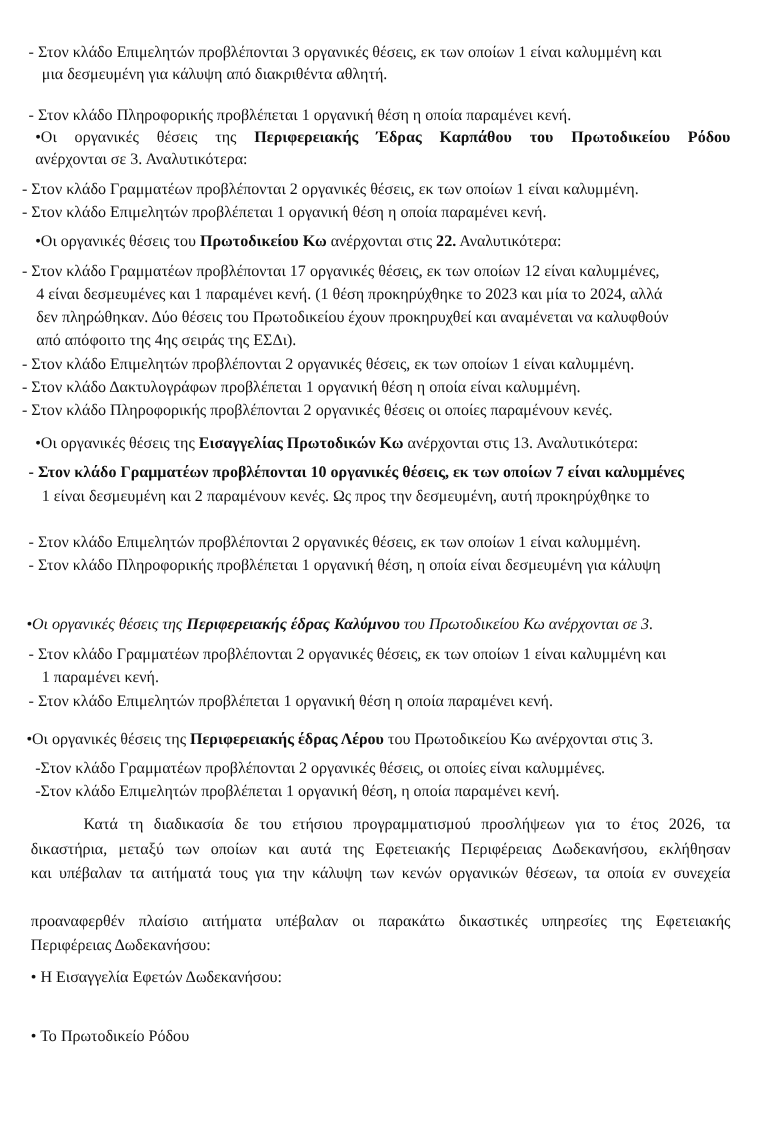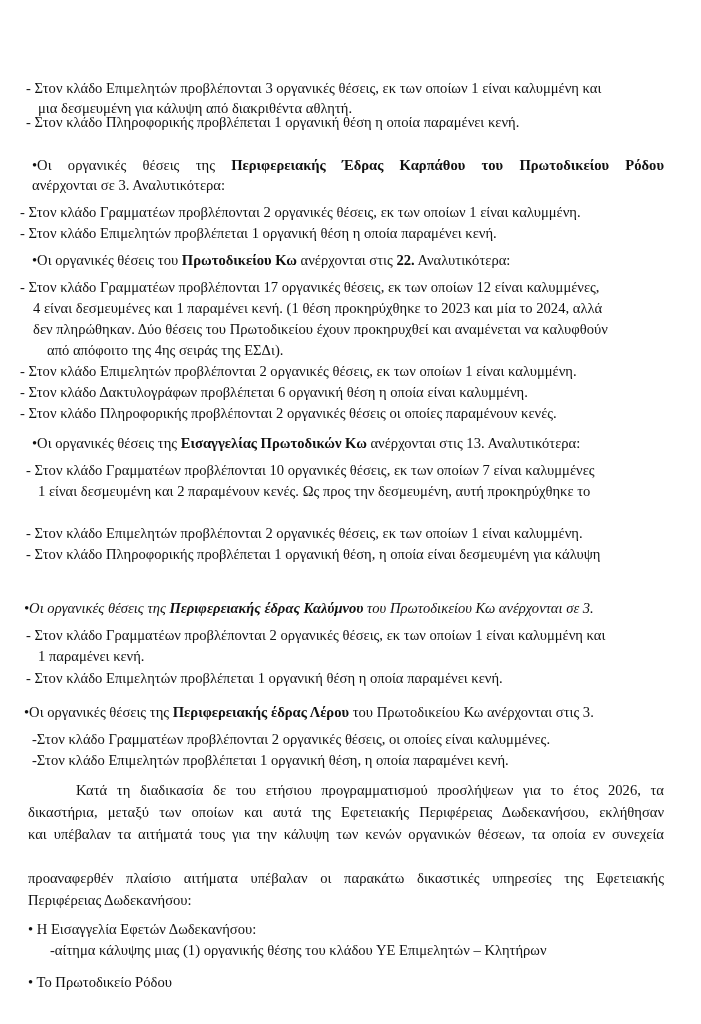--- a/index.html
+++ b/index.html
@@ -2,68 +2,67 @@
 <html><head>
 <meta charset="utf-8">
 <style>
   html, body { margin: 0; padding: 0; background: #ffffff; }
   body {
     width: 701px; height: 1024px; overflow: hidden;
     font-family: "Liberation Serif", serif;
     font-size: 14.6px; color: #111; line-height: 21px;
   }
   .page { position: relative; width: 701px; height: 1024px; }
-  .line { position: absolute; white-space: nowrap; margin-top: 40px; }
+  .line { position: absolute; white-space: nowrap; }
   .just { text-align: justify; text-align-last: justify; white-space: normal; }
   b { font-weight: bold; }
 </style>
 </head>
 <body>
 
 <div class="page">
 
   <div class="line" style="left:26px; top:38px;">- Στον κλάδο Επιμελητών προβλέπονται 3 οργανικές θέσεις, εκ των οποίων 1 είναι καλυμμένη και</div>
   <div class="line" style="left:38px; top:58px;">μια δεσμευμένη για κάλυψη από διακριθέντα αθλητή.</div>
-  <div class="line" style="left:26px; top:72px;font-family:Liberation Serif, serif;">- Στον κλάδο Πληροφορικής προβλέπεται 1 οργανική θέση η οποία παραμένει κενή.</div>
+  <div class="line" style="left:26px; top:95px;font-family:Liberation Serif, serif;">- Στον κλάδο Πληροφορικής προβλέπεται 1 οργανική θέση η οποία παραμένει κενή.</div>
 
   <div class="line just" style="left:32px; top:115px; width:632px;">
     <span>•Οι οργανικές θέσεις της</span>
     <b>Περιφερειακής Έδρας Καρπάθου του Πρωτοδικείου Ρόδου</b>
   </div>
   <div class="line" style="left:32px; top:135px;">ανέρχονται σε 3. Αναλυτικότερα:</div>
   <div class="line" style="left:20px; top:162px;">- Στον κλάδο Γραμματέων προβλέπονται 2 οργανικές θέσεις, εκ των οποίων 1 είναι καλυμμένη.</div>
   <div class="line" style="left:20px; top:183px;">- Στον κλάδο Επιμελητών προβλέπεται 1 οργανική θέση η οποία παραμένει κενή.</div>
 
   <div class="line" style="left:32px; top:210px;text-align:right;"><span>•Οι οργανικές θέσεις του </span><b>Πρωτοδικείου Κω</b><span> ανέρχονται στις </span><b>22.</b><span> Αναλυτικότερα:</span></div>
   <div class="line" style="left:20px; top:237px;">- Στον κλάδο Γραμματέων προβλέπονται 17 οργανικές θέσεις, εκ των οποίων 12 είναι καλυμμένες,</div>
   <div class="line" style="left:33px; top:258px;">4 είναι δεσμευμένες και 1 παραμένει κενή. (1 θέση προκηρύχθηκε το 2023 και μία το 2024, αλλά</div>
   <div class="line" style="left:33px; top:279px;text-align:right;">δεν πληρώθηκαν. Δύο θέσεις του Πρωτοδικείου έχουν προκηρυχθεί και αναμένεται να  καλυφθούν</div>
-  <div class="line" style="left:47px; top:300px;">από απόφοιτο της 4ης σειράς της ΕΣΔι).</div>
+  <div class="line" style="left:33px; top:300px;">από απόφοιτο της 4ης σειράς της ΕΣΔι).</div>
   <div class="line" style="left:20px; top:321px;">- Στον κλάδο Επιμελητών προβλέπονται 2 οργανικές θέσεις, εκ των οποίων 1 είναι καλυμμένη.</div>
-  <div class="line" style="left:20px; top:342px;">- Στον κλάδο Δακτυλογράφων προβλέπεται 6 οργανική θέση η οποία είναι καλυμμένη.</div>
+  <div class="line" style="left:20px; top:342px;">- Στον κλάδο Δακτυλογράφων προβλέπεται 1 οργανική θέση η οποία είναι καλυμμένη.</div>
   <div class="line" style="left:20px; top:363px;">- Στον κλάδο Πληροφορικής προβλέπονται 2 οργανικές θέσεις οι οποίες παραμένουν κενές.</div>
 
   <div class="line" style="left:32px; top:393px;"><span>•Οι οργανικές θέσεις της </span><b>Εισαγγελίας Πρωτοδικών Κω</b><span> ανέρχονται στις 13. Αναλυτικότερα:</span></div>
-  <div class="line" style="left:26px; top:420px;">- Στον κλάδο Γραμματέων προβλέπονται 10 οργανικές θέσεις, εκ των οποίων 7 είναι καλυμμένες</div>
+  <div class="line" style="left:26px; top:420px;font-weight:bold;">- Στον κλάδο Γραμματέων προβλέπονται 10 οργανικές θέσεις, εκ των οποίων 7 είναι καλυμμένες</div>
   <div class="line" style="left:38px; top:441px;">1 είναι δεσμευμένη και 2 παραμένουν κενές. Ως προς την δεσμευμένη, αυτή προκηρύχθηκε το</div>
   <div class="line" style="left:26px; top:483px;">- Στον κλάδο Επιμελητών προβλέπονται 2 οργανικές θέσεις, εκ των οποίων 1 είναι καλυμμένη.</div>
   <div class="line" style="left:26px; top:504px;">- Στον κλάδο Πληροφορικής προβλέπεται 1 οργανική θέση, η οποία είναι δεσμευμένη για κάλυψη</div>
 
   <div class="line" style="left:24px; top:558px;font-style:italic;"><span>•Οι οργανικές θέσεις της </span><b>Περιφερειακής έδρας Καλύμνου</b><span> του Πρωτοδικείου Κω ανέρχονται σε 3.</span></div>
   <div class="line" style="left:26px; top:585px;">- Στον κλάδο Γραμματέων προβλέπονται 2 οργανικές θέσεις, εκ των οποίων 1 είναι καλυμμένη και</div>
   <div class="line" style="left:38px; top:606px;">1 παραμένει κενή.</div>
   <div class="line" style="left:26px; top:628px;">- Στον κλάδο Επιμελητών προβλέπεται 1 οργανική θέση η οποία παραμένει κενή.</div>
 
   <div class="line" style="left:24px; top:662px;"><span>•Οι οργανικές θέσεις της </span><b>Περιφερειακής έδρας Λέρου</b><span> του Πρωτοδικείου Κω ανέρχονται στις 3.</span></div>
   <div class="line" style="left:32px; top:689px;">-Στον κλάδο Γραμματέων προβλέπονται 2 οργανικές θέσεις, οι οποίες είναι καλυμμένες.</div>
   <div class="line" style="left:32px; top:710px;">-Στον κλάδο Επιμελητών προβλέπεται 1 οργανική θέση, η οποία παραμένει κενή.</div>
 
   <div class="line just" style="left:76px; top:740px; width:588px;">Κατά τη διαδικασία δε του ετήσιου προγραμματισμού προσλήψεων για το έτος 2026, τα</div>
   <div class="line just" style="left:28px; top:762px; width:636px;">δικαστήρια, μεταξύ των οποίων και αυτά της Εφετειακής Περιφέρειας Δωδεκανήσου, εκλήθησαν</div>
   <div class="line just" style="left:28px; top:784px; width:636px;">και υπέβαλαν τα αιτήματά τους για την κάλυψη των κενών οργανικών θέσεων, τα οποία εν συνεχεία</div>
   <div class="line just" style="left:28px; top:828px; width:636px;">προαναφερθέν πλαίσιο αιτήματα υπέβαλαν οι παρακάτω δικαστικές υπηρεσίες της Εφετειακής</div>
   <div class="line" style="left:28px; top:850px;">Περιφέρειας Δωδεκανήσου:</div>
 
   <div class="line" style="left:28px; top:879px;">• Η Εισαγγελία Εφετών Δωδεκανήσου:</div>
-  <div class="line" style="left:50px; top:900px;">-αίτημα κάλυψης μιας (1) οργανικής θέσης του κλάδου ΥΕ Επιμελητών – Κλητήρων</div>
   <div class="line" style="left:28px; top:932px;">• Το Πρωτοδικείο Ρόδου</div>
 
 </div>
 
 </body></html>

